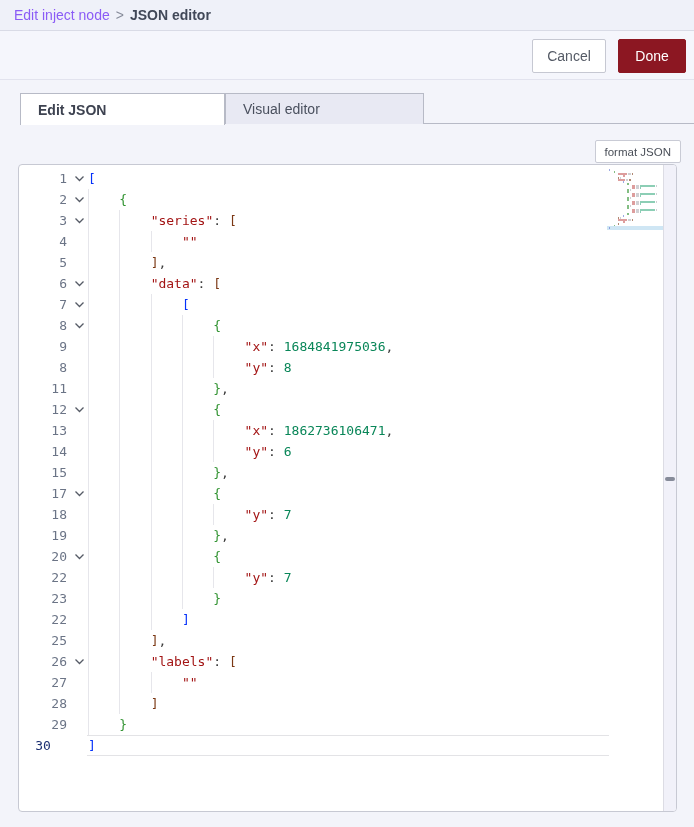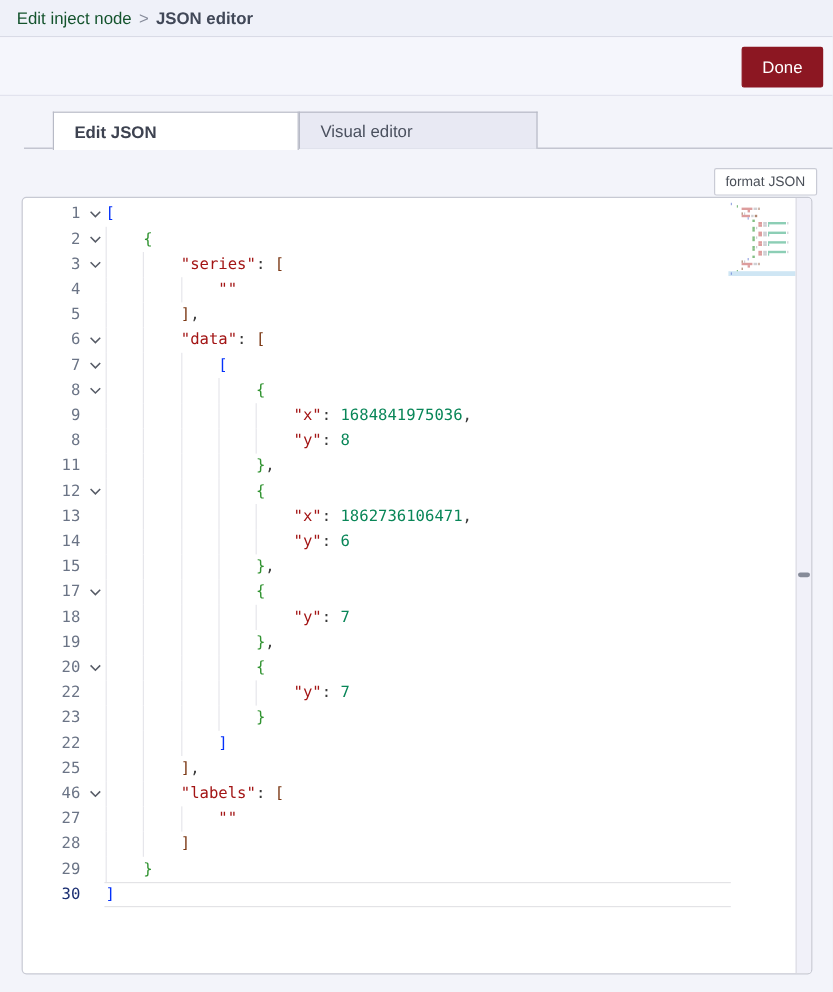--- a/index.html
+++ b/index.html
@@ -4,55 +4,55 @@
 <style>
   * { box-sizing: border-box; margin: 0; padding: 0; }
   html,body { background:#e9e9ef; }
   body { font-family:"Liberation Sans", sans-serif; }
   .page { position:relative; width:694px; height:827px; background:#f3f4fa; overflow:hidden; margin:0 auto; }
 
   
   .crumb-bar { position:absolute; top:0; left:0; width:694px; height:31px;
     background:#eff1f9; border-bottom:1px solid #d9dbe6; display:flex; align-items:center; padding:0 14px;
     font-size:14px; }
-  .crumb-parent { color:#14532d; }
+  .crumb-parent { color:#8b5cf6; }
   .crumb-sep { color:#878c9b; margin:0 6px; }
   .crumb-current { color:#414858; font-weight:bold; }
 
   
   .btn-bar { position:absolute; top:31px; left:0; width:694px; height:49px;
     background:#f5f6fc; border-bottom:1px solid #e2e3ee; }
   .btn { position:absolute; top:8px; height:34px; font-size:14px; border-radius:2px; cursor:pointer;
     font-family:"Liberation Sans", sans-serif; }
   .btn.cancel { right:88px; width:74px; background:#ffffff; border:1px solid #c6c8d2; color:#555b66; }
   .btn.done { right:8px; width:68px; background:#8c1722; border:1px solid #8c1722; color:#ffffff; }
 
   
   .tab-row { position:absolute; top:93px; left:20px; width:674px; height:31px;
     border-bottom:1px solid #b7bac6; }
   .tab { position:absolute; top:0; height:31px; border:1px solid #b7bac6; border-bottom:none;
-    font-size:14px; display:flex; align-items:center; padding-left:17px; cursor:pointer;margin-left:24px; }
+    font-size:14px; display:flex; align-items:center; padding-left:17px; cursor:pointer; }
   .tab.active { left:0; width:205px; background:#ffffff; height:32px; z-index:2; }
   .tab.active .tab-label { font-weight:bold; color:#3d4250; }
   .tab.inactive { left:205px; width:199px; background:#e8e9f3; }
   .tab.inactive .tab-label { color:#4a505e; }
 
   
   .format-btn { position:absolute; top:140px; right:13px; height:23px; padding:0 9px;
     background:#ffffff; border:1px solid #c9cbd5; border-radius:2px; font-size:11.5px; color:#4a4f58;
     cursor:pointer; font-family:"Liberation Sans", sans-serif; }
 
   
   .editor { position:absolute; top:164px; left:18px; width:659px; height:648px;
     background:#ffffff; border:1px solid #c7c9d3; border-radius:4px; overflow:hidden; }
   .lines { position:absolute; left:0; top:3px; right:67px; }
   .line { position:relative; height:21px; font-family:"DejaVu Sans Mono","Liberation Mono",monospace;
     font-size:13px; line-height:21px; }
   .lnum { position:absolute; left:0; top:0; width:48px; text-align:right; color:#6b7486; }
-  .line.active .lnum { color:#1b2f72; }
+  .line.active .lnum { color:#1b2f72;text-align:center; }
   .fold { position:absolute; left:52px; top:0; width:16px; height:21px; display:flex;
     align-items:center; justify-content:center; cursor:pointer; }
   .code { position:absolute; top:0; white-space:pre; }
   .guide { position:absolute; top:0; height:21px; width:1px; background:#e6e6eb; }
   .hl { position:absolute; left:68px; right:0; top:0; height:21px;
     border-top:1px solid #e3e3e6; border-bottom:1px solid #e3e3e6; pointer-events:none; }
 
   .tk-b1 { color:#0431fa; }
   .tk-b2 { color:#319331; }
   .tk-b3 { color:#7b3814; }
@@ -78,20 +78,21 @@
 
 <div class="page">
 
   <div class="crumb-bar">
     <span class="crumb-parent">Edit inject node</span>
     <span class="crumb-sep">&gt;</span>
     <span class="crumb-current">JSON editor</span>
   </div>
 
   <div class="btn-bar">
+    <button class="btn cancel">Cancel</button>
     <button class="btn done">Done</button>
   </div>
 
   <div class="tab-row">
     <div class="tab active">
       <span class="tab-label">Edit JSON</span>
     </div>
     <div class="tab inactive">
       <span class="tab-label">Visual editor</span>
     </div>
@@ -312,21 +313,21 @@
           <span class="guide" style="left: 131.64px;"></span>
           <span class="code" style="left: 162.96px;"><span class="tk-b1">]</span></span>
         </div>
         <div class="line">
           <span class="lnum">25</span>
           <span class="guide" style="left: 69px;"></span>
           <span class="guide" style="left: 100.32px;"></span>
           <span class="code" style="left: 131.64px;"><span class="tk-b3">]</span><span class="tk-pln">,</span></span>
         </div>
         <div class="line">
-          <span class="lnum">46</span>
+          <span class="lnum">26</span>
           <span class="fold">
             <svg width="11" height="11" viewBox="0 0 11 11">
               <polyline points="1.5,3.5 5.5,7.5 9.5,3.5" fill="none" stroke="#565b66" stroke-width="1.3"></polyline>
             </svg>
           </span>
           <span class="guide" style="left: 69px;"></span>
           <span class="guide" style="left: 100.32px;"></span>
           <span class="code" style="left: 131.64px;"><span class="tk-key">"labels"</span><span class="tk-pln">: </span><span class="tk-b3">[</span></span>
         </div>
         <div class="line">

